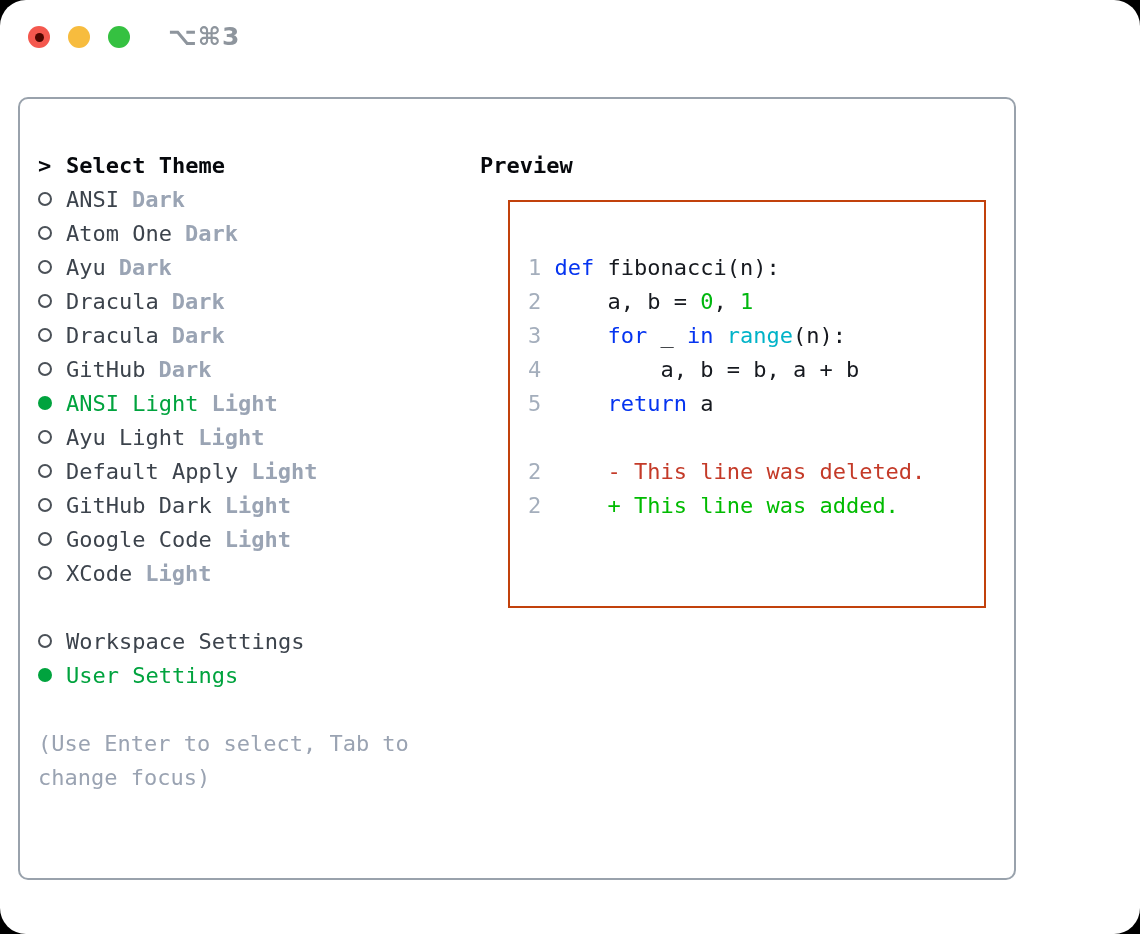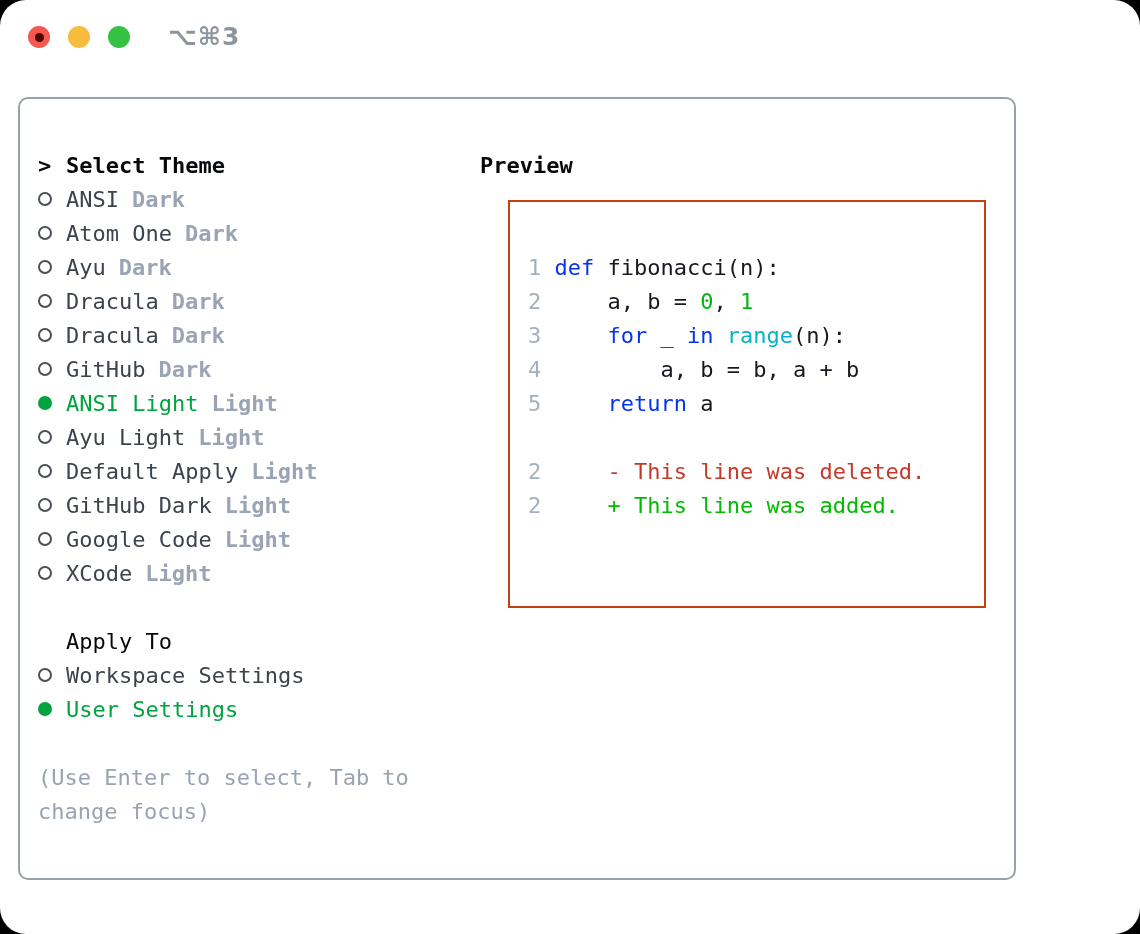--- a/index.html
+++ b/index.html
@@ -155,24 +155,20 @@
           <span class="marker">
               <span class="radio"></span>
             </span>
           <span class="theme-name">XCode</span>
           <span class="theme-variant">Light</span>
         </div>
 
         <div class="row"></div>
 
         <div class="row">
-          <span class="marker"></span>
-          <span class="apply-title">Apply To</span>
-        </div>
-        <div class="row">
           <span class="marker">
               <span class="radio"></span>
             </span>
           <span class="option-label">Workspace Settings</span>
         </div>
         <div class="row selected">
           <span class="marker">
               <span class="radio"></span>
             </span>
           <span class="option-label">User Settings</span>

